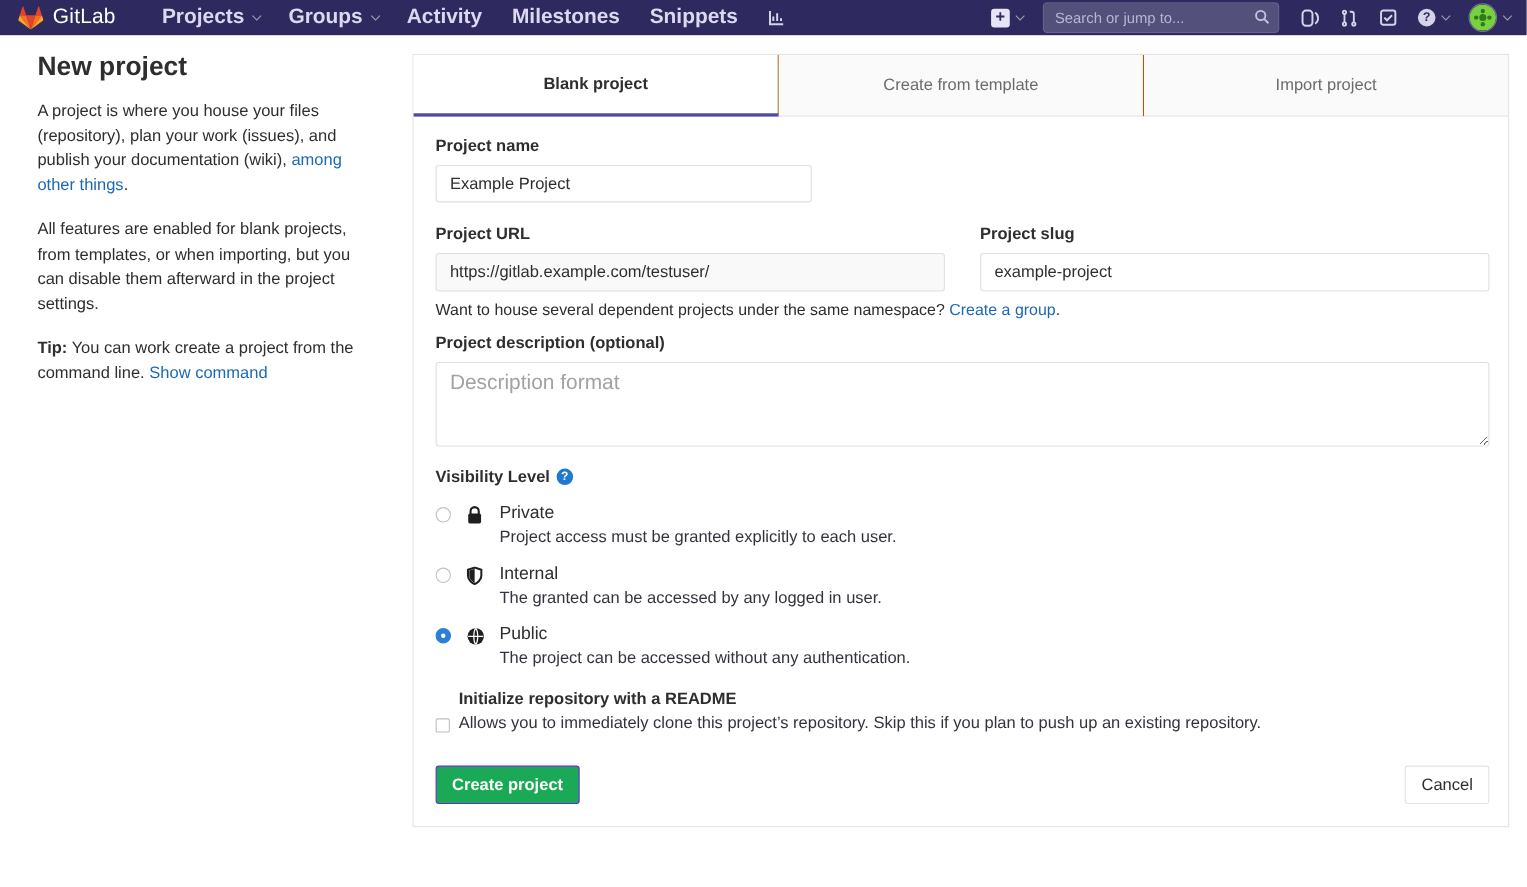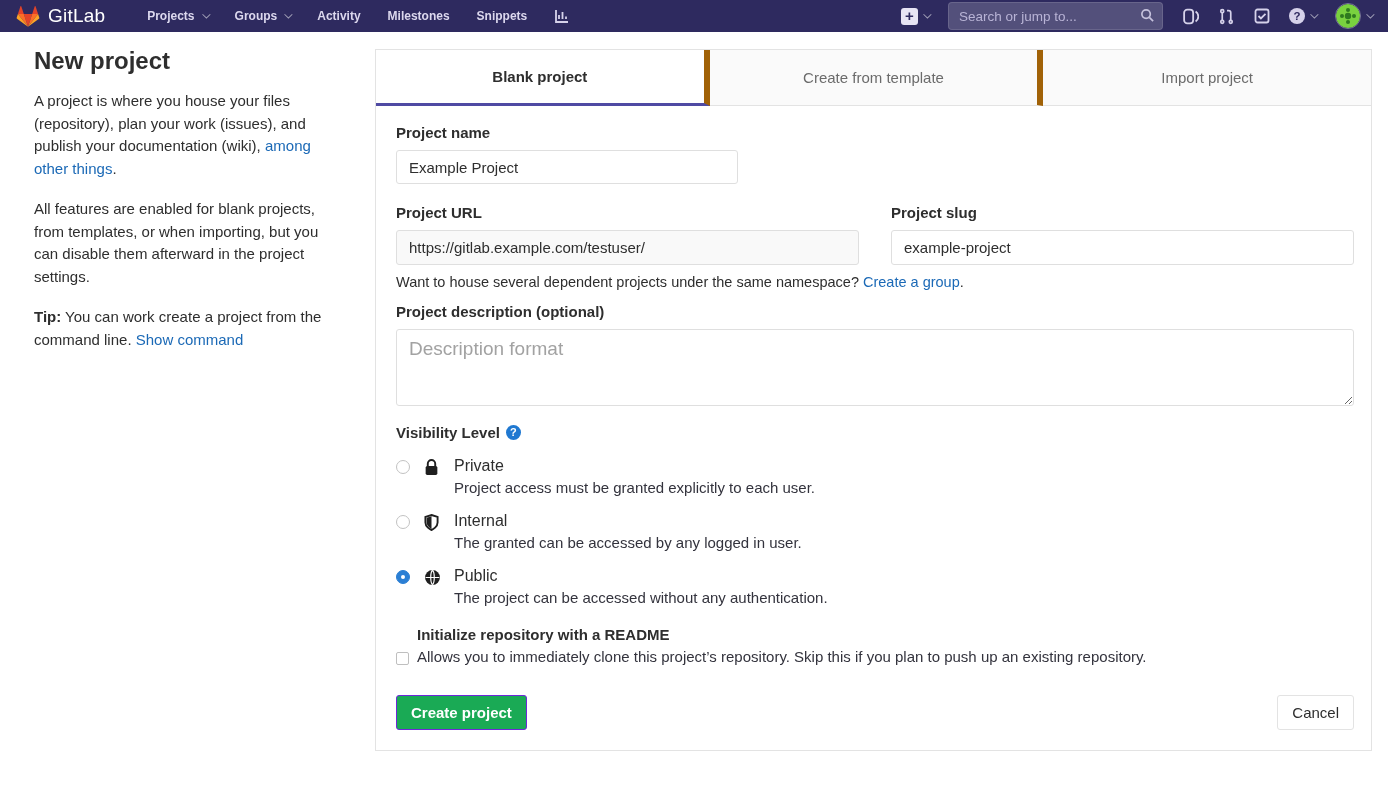--- a/index.html
+++ b/index.html
@@ -12,21 +12,21 @@
 
   
   .navbar {
     height:32px; background:#2e2a5f; display:flex; align-items:center;
     padding:0 16px; color:#d6d2ea;
   }
   .brand { display:flex; align-items:center; gap:8px; cursor:pointer; }
   .brand-name { color:#fff; font-size:19px; font-weight:500; letter-spacing:.2px; }
   .nav-items { display:flex; align-items:center; gap:27px; margin-left:42px; }
   .nav-item { display:flex; align-items:center; gap:5px; color:#dcd8ee;
-    font-size:12px; font-weight:bold; cursor:pointer; white-space:nowrap; }
+    font-size:19px; font-weight:bold; cursor:pointer; white-space:nowrap; }
   .chev { width:6px; height:6px; border-right:1.6px solid rgba(255,255,255,.55);
     border-bottom:1.6px solid rgba(255,255,255,.55); transform:rotate(45deg) translateY(-2px);
     display:inline-block; margin-left:2px; }
   .nav-right { margin-left:auto; display:flex; align-items:center; gap:19px; }
   .plus-box { width:17px; height:17px; border-radius:3px; background:#e7e4f4;
     color:#2e2a5f; font-weight:bold; font-size:15px; line-height:16px; text-align:center; }
   .search-wrap { position:relative; width:215px; }
   .search-input {
     width:215px; height:28px; background:rgba(255,255,255,.18);
     border:1px solid rgba(255,255,255,.12); border-radius:4px;
@@ -47,21 +47,21 @@
   .aside h1 { font-size:24px; font-weight:bold; margin:0 0 15px; color:#2e2e2e; }
   .aside p { font-size:15px; line-height:22.5px; margin:0 0 18px; }
   a.link { color:#1b69b6; text-decoration:none; cursor:pointer; }
 
   .panel { flex:1; margin:17px 16px 0 0; border:1px solid #e3e3e3; background:#fff; }
 
   
   .tabs { display:flex; }
   .tab { flex:1; height:56px; display:flex; align-items:center; justify-content:center;
     font-size:15px; color:#6b6b6b; background:#fafafa; cursor:pointer;
-    border-bottom:1px solid #e3e3e3; border-right:6px solid #a16207; }
+    border-bottom:1px solid #e3e3e3; border-right:1px solid #a16207; }
   .tab:last-child { border-right:none; }
   .tab.active { background:#fff; color:#2e2e2e; font-weight:bold;
     border-bottom:3px solid #4f4aa3; }
 
   
   .form { padding:18px 17px 20px 20px; }
   .flabel { font-size:15px; font-weight:bold; color:#2e2e2e; margin-bottom:9px; }
   input.text {
     height:34px; border:1px solid #dfdfdf; border-radius:3px; padding:0 12px;
     font-size:15px; color:#2e2e2e; font-family:"Liberation Sans", sans-serif; background:#fff;

